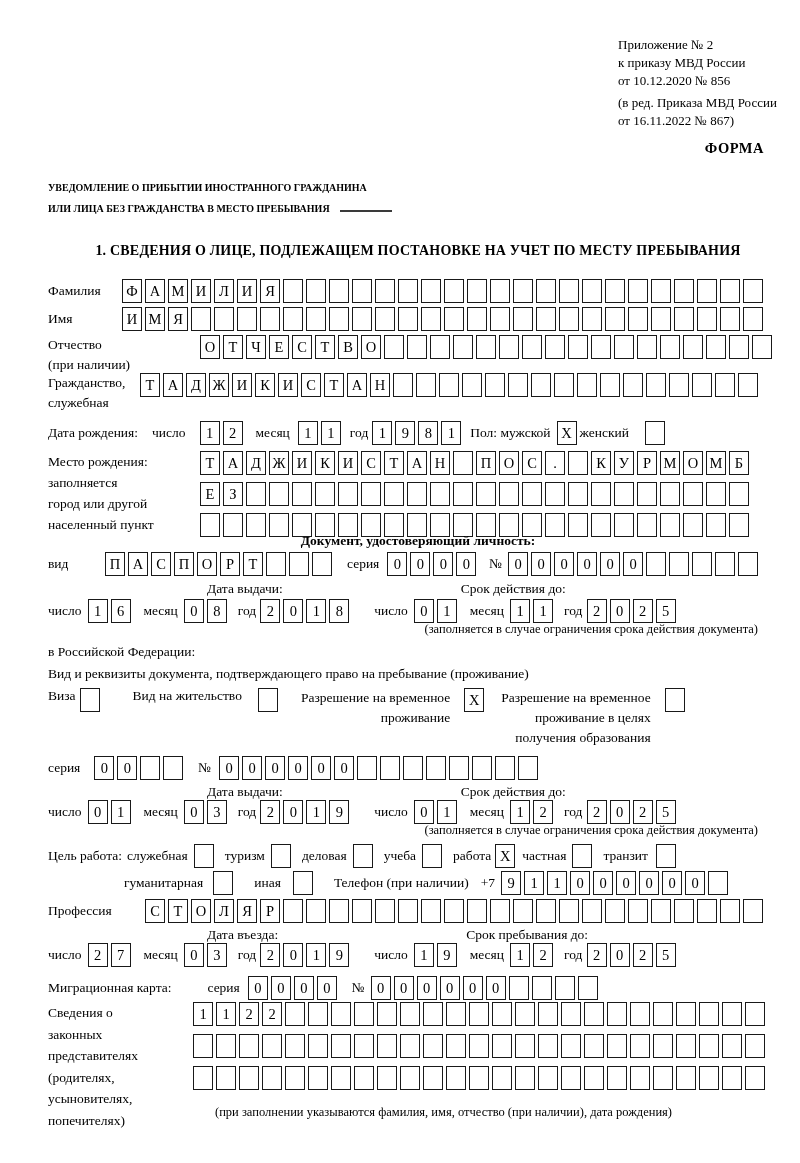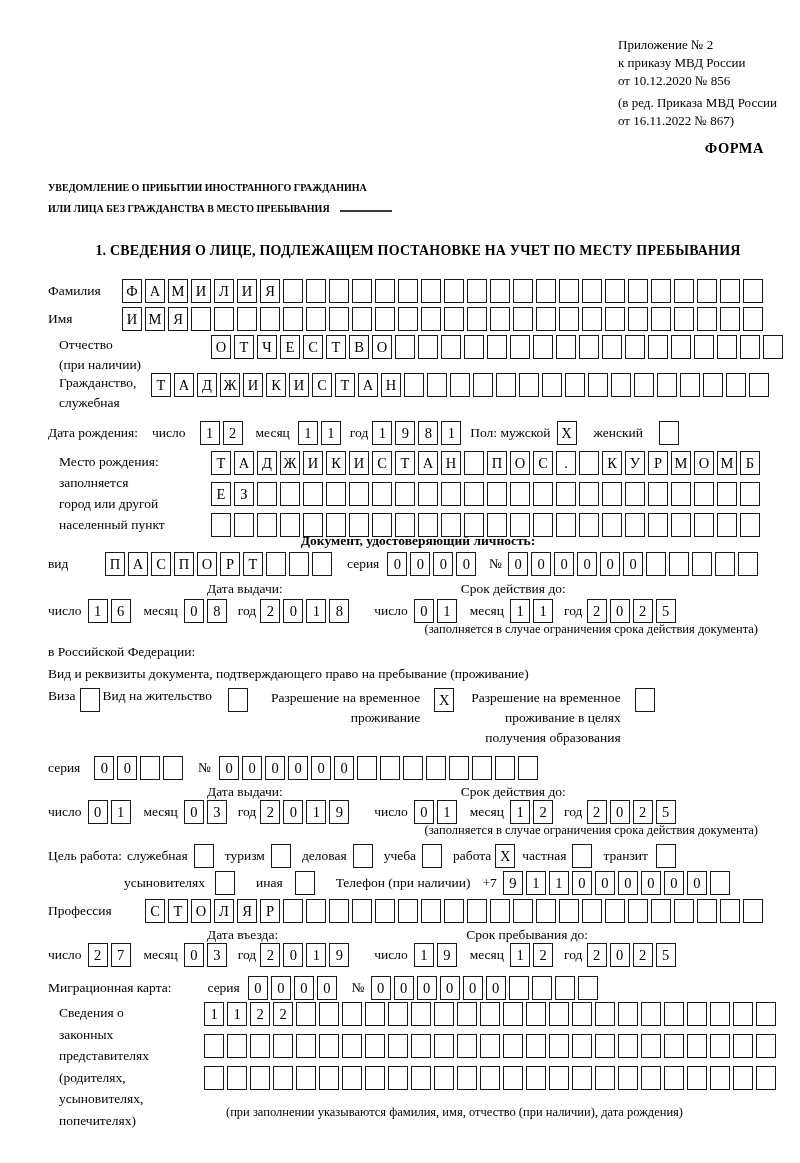--- a/index.html
+++ b/index.html
@@ -11,21 +11,21 @@
   }
   .appendix { margin-left:570px; line-height:18px; font-size:13px; }
   .appendix .rev { margin-top:4px; }
   .forma { text-align:right; padding-right:24px; font-weight:bold; font-size:14.5px; margin-top:10px; letter-spacing:0.5px; }
   .title { text-align:left; font-weight:bold; font-size:10px; line-height:21px; margin-top:20px; }
   .blank { display:inline-block; width:52px; height:12px; border-bottom:2.5px solid #3a3a3a; margin-left:10px; }
   .sec { text-align:center; font-weight:bold; font-size:14px; margin-top:24px; letter-spacing:0.2px; }
   .row  { display:flex; align-items:center; }
   .rowt { display:flex; align-items:flex-start; }
   .lab { flex:none; }
-  .lab2 { flex:none; line-height:20px;margin-left:11px; }
+  .lab2 { flex:none; line-height:20px; }
   .boxes { display:flex; flex:none; }
   .cell {
     flex:none; width:20px; height:24px; border:1.6px solid #191919;
     margin-right:3px; display:flex; align-items:center; justify-content:center;
     font-size:14.5px; line-height:1;
   }
   .bcol { display:flex; flex-direction:column; }
   .bcol .boxes { margin-bottom:7px; }
   .bcol .boxes:last-child { margin-bottom:0; }
   .center { text-align:right; line-height:20px; }
@@ -212,21 +212,21 @@
     <span class="boxes" style="margin-left:4px">
         <span class="cell">1</span>
         <span class="cell">9</span>
         <span class="cell">8</span>
         <span class="cell">1</span>
       </span>
     <span style="margin-left:6px">Пол: мужской</span>
     <span class="boxes" style="margin-left:6px">
         <span class="cell">X</span>
       </span>
-    <span style="margin-left:14px">женский</span>
+    <span style="">женский</span>
     <span class="boxes" style="margin-left:16px">
         <span class="cell"></span>
       </span>
   </div>
 
   <div class="rowt" style="margin-top:6px">
     <span class="lab2" style="width:152px;line-height:21px">
       <div>Место рождения:</div>
       <div>заполняется</div>
       <div>город или другой</div>
@@ -400,21 +400,21 @@
   <div style="margin-top:4px;line-height:22px">
     <div>в Российской Федерации:</div>
     <div>Вид и реквизиты документа, подтверждающего право на пребывание (проживание)</div>
   </div>
 
   <div class="rowt" style="margin-top:3px">
     <span>Виза</span>
     <span class="boxes" style="margin-left:4px">
         <span class="cell"></span>
       </span>
-    <span style="">Вид на жительство</span>
+    <span style="margin-left:30px">Вид на жительство</span>
     <span class="boxes" style="margin-left:16px">
         <span class="cell"></span>
       </span>
     <span class="center" style="margin-left:20px">
       <div>Разрешение на временное</div>
       <div>проживание</div>
     </span>
     <span class="boxes" style="margin-left:14px">
         <span class="cell">X</span>
       </span>
@@ -525,21 +525,21 @@
     <span class="boxes" style="margin-left:6px">
         <span class="cell"></span>
       </span>
     <span style="margin-left:8px">транзит</span>
     <span class="boxes" style="margin-left:8px">
         <span class="cell"></span>
       </span>
   </div>
 
   <div class="row" style="margin-top:3px">
-    <span style="margin-left:76px">усыновителях</span>
+    <span style="margin-left:76px">гуманитарная</span>
     <span class="boxes" style="margin-left:10px">
         <span class="cell"></span>
       </span>
     <span style="margin-left:18px">иная</span>
     <span class="boxes" style="margin-left:12px">
         <span class="cell"></span>
       </span>
     <span style="margin-left:18px">Телефон (при наличии)</span>
     <span style="margin-left:12px">+7</span>
     <span class="boxes" style="margin-left:6px">

